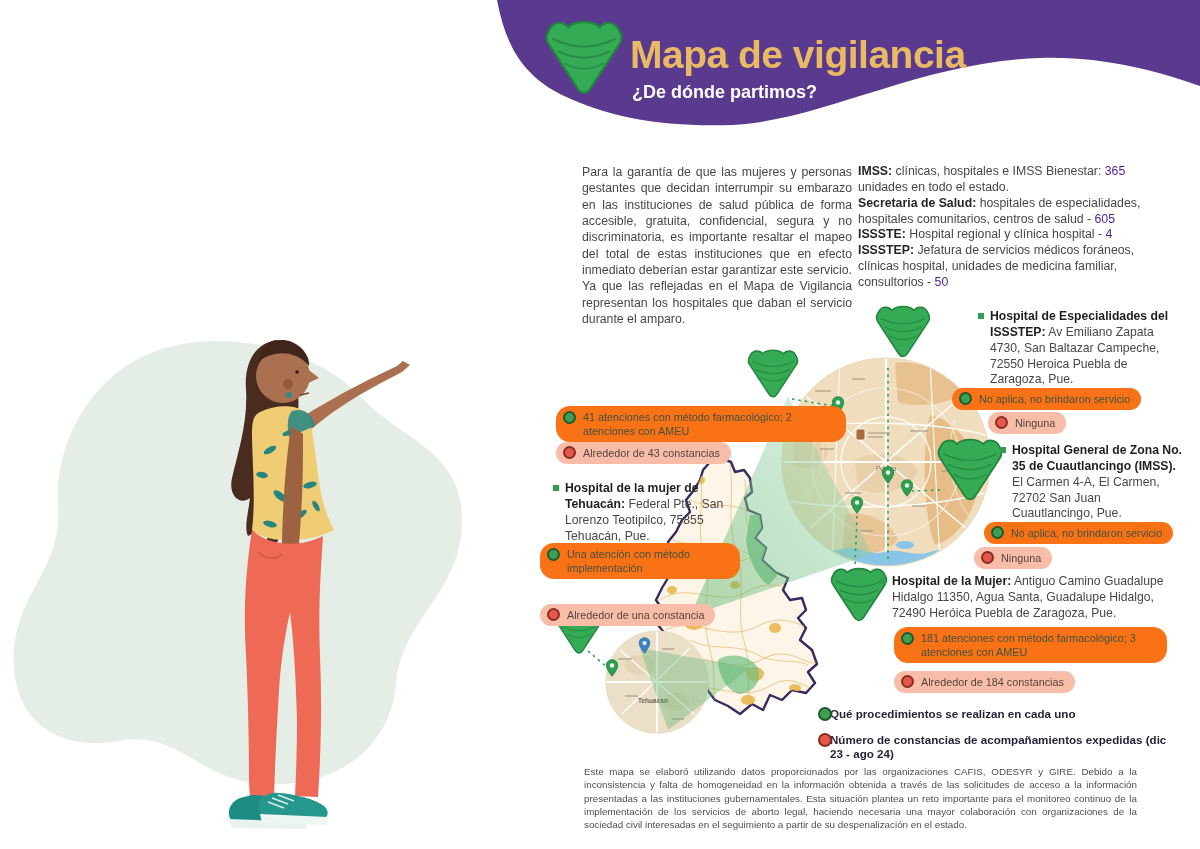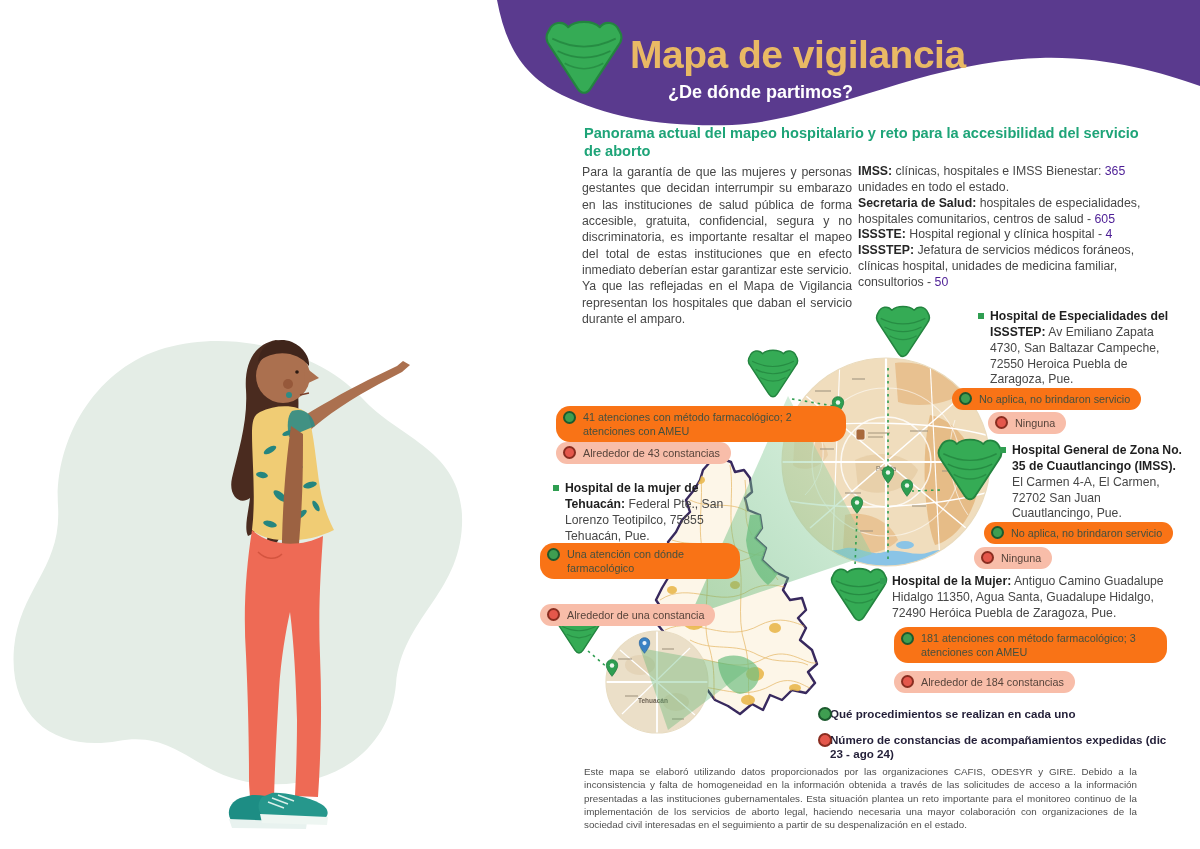--- a/index.html
+++ b/index.html
@@ -2,21 +2,21 @@
 <html><head>
 <meta charset="utf-8">
 <style>
   html,body{margin:0;padding:0;background:#ffffff;}
   #canvas{position:relative;width:1200px;height:849px;background:#ffffff;overflow:hidden;
           font-family:"Liberation Sans",sans-serif;}
   .abs{position:absolute;}
   svg{display:block;}
   
   .title{left:630px;top:33px;font-size:39px;font-weight:bold;color:#e9b964;letter-spacing:-0.5px;z-index:3;}
-  .subtitle{left:668px;top:82px;font-size:18px;font-weight:bold;color:#ffffff;z-index:3;}
+  .subtitle{left:632px;top:82px;font-size:18px;font-weight:bold;color:#ffffff;z-index:3;}
   .section-heading{left:584px;top:124px;width:556px;font-size:14.6px;font-weight:bold;color:#1ea478;line-height:1.24;z-index:3;}
   
   .intro{left:582px;top:164px;width:270px;font-size:12.3px;color:#474747;line-height:1.33;text-align:justify;z-index:3;}
   .institutions{left:858px;top:164px;width:293px;font-size:12.3px;color:#474747;line-height:1.29;z-index:3;}
   .institutions b{color:#262626;}
   .count{color:#4c1d95;font-weight:normal;}
   
   .hblock{position:absolute;font-size:12.2px;line-height:1.3;color:#474747;z-index:3;}
   .hblock .bullet{position:absolute;left:-12px;top:4px;width:6px;height:6px;background:#2f9e51;}
   .hname{font-weight:bold;color:#1f1f1f;}
@@ -261,21 +261,20 @@
 
   <svg class="abs layer2" style="left:490px;top:0" width="710" height="130" viewBox="0 0 710 130">
     <path d="M7,0 C15,42 30,74 72,95 C120,118 172,127 242,125 C332,121 430,62 550,58
              C615,56 670,72 710,86 L710,0 Z" fill="#5a3a8e"></path>
     <use href="#bandana" x="50" y="18" width="88" height="80"></use>
   </svg>
 
   <div class="abs title">Mapa de vigilancia</div>
   <div class="abs subtitle">¿De dónde partimos?</div>
 
-  <div class="abs section-heading">Panorama actual del mapeo hospitalario y reto para la accesibilidad del servicio de aborto</div>
 
   <div class="abs intro">Para la garantía de que las mujeres y personas gestantes que decidan interrumpir su embarazo en las instituciones de salud pública de forma accesible, gratuita, confidencial, segura y no discriminatoria, es importante resaltar el mapeo del total de estas instituciones que en efecto inmediato deberían estar garantizar este servicio. Ya que las reflejadas en el Mapa de Vigilancia representan  los hospitales que daban el servicio durante el  amparo.</div>
 
   <div class="abs institutions">
     <div class="inst"><b>IMSS:</b><span> clínicas, hospitales e IMSS Bienestar: </span><span class="count">365</span><span> unidades en todo el estado.</span></div>
     <div class="inst"><b>Secretaria de Salud:</b><span> hospitales de especialidades, hospitales comunitarios, centros de salud - </span><span class="count">605</span><span></span></div>
     <div class="inst"><b>ISSSTE:</b><span> Hospital regional y clínica hospital - </span><span class="count">4</span><span></span></div>
     <div class="inst"><b>ISSSTEP:</b><span> Jefatura de servicios médicos foráneos, clínicas hospital, unidades de medicina familiar, consultorios - </span><span class="count">50</span><span></span></div>
   </div>
 
@@ -287,21 +286,21 @@
     <span class="dot"></span>
     <span>Alrededor de 43 constancias</span>
   </div>
 
   <div class="hblock" style="left:565px;top:481px;width:162px">
     <span class="bullet"></span>
     <span class="hname">Hospital de la mujer de Tehuacán:</span><span> Federal Pte., San Lorenzo Teotipilco, 75855 Tehuacán, Pue.</span>
   </div>
   <div class="pill green multiline" style="left:540px;top:543px;width:162px">
     <span class="dot"></span>
-    <span>Una atención con dónde farmacológico</span>
+    <span>Una atención con método implementación</span>
   </div>
   <div class="pill red nowrap" style="left:540px;top:604px">
     <span class="dot"></span>
     <span>Alrededor de una constancia</span>
   </div>
 
   <div class="hblock" style="left:990px;top:309px;width:184px">
     <span class="bullet"></span>
     <span class="hname">Hospital de Especialidades del ISSSTEP:</span><span> Av Emiliano Zapata 4730, San Baltazar Campeche, 72550 Heroica Puebla de Zaragoza, Pue.</span>
   </div>

